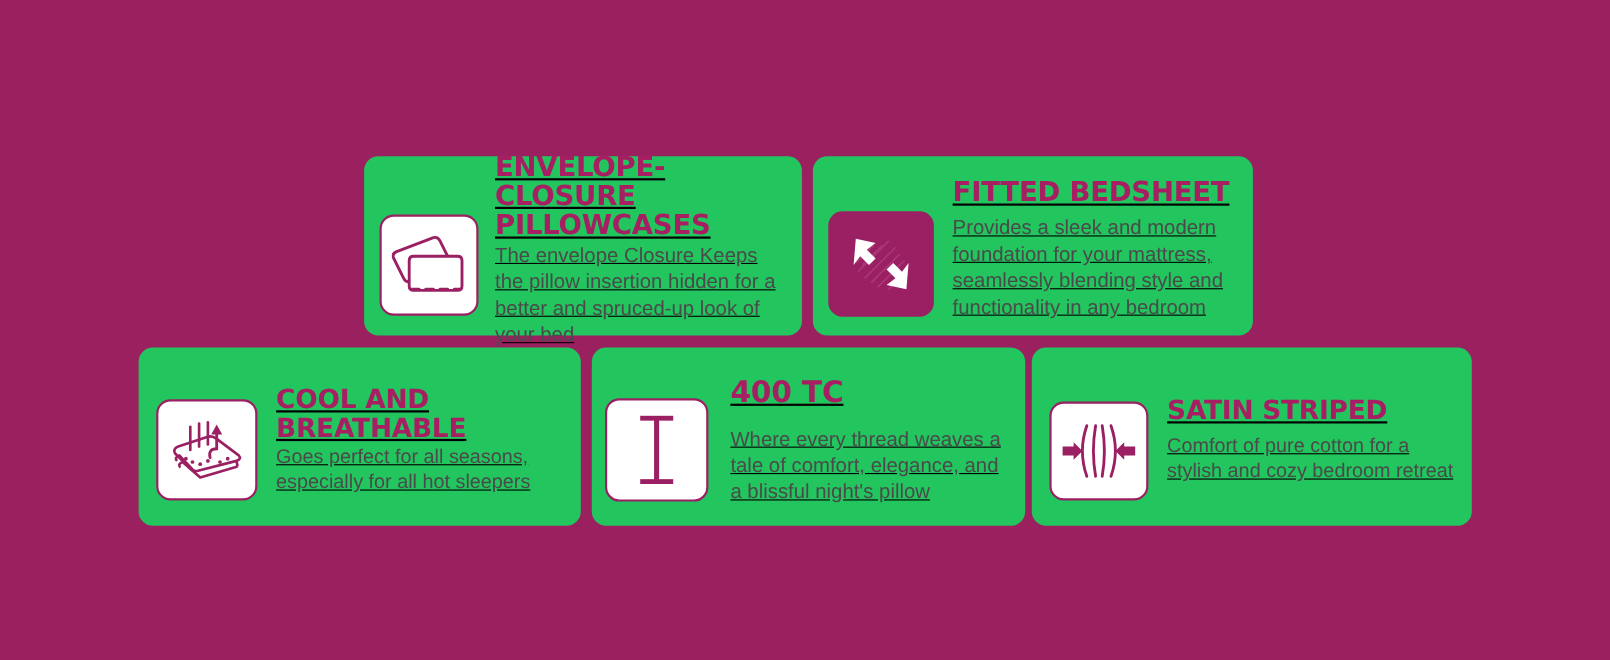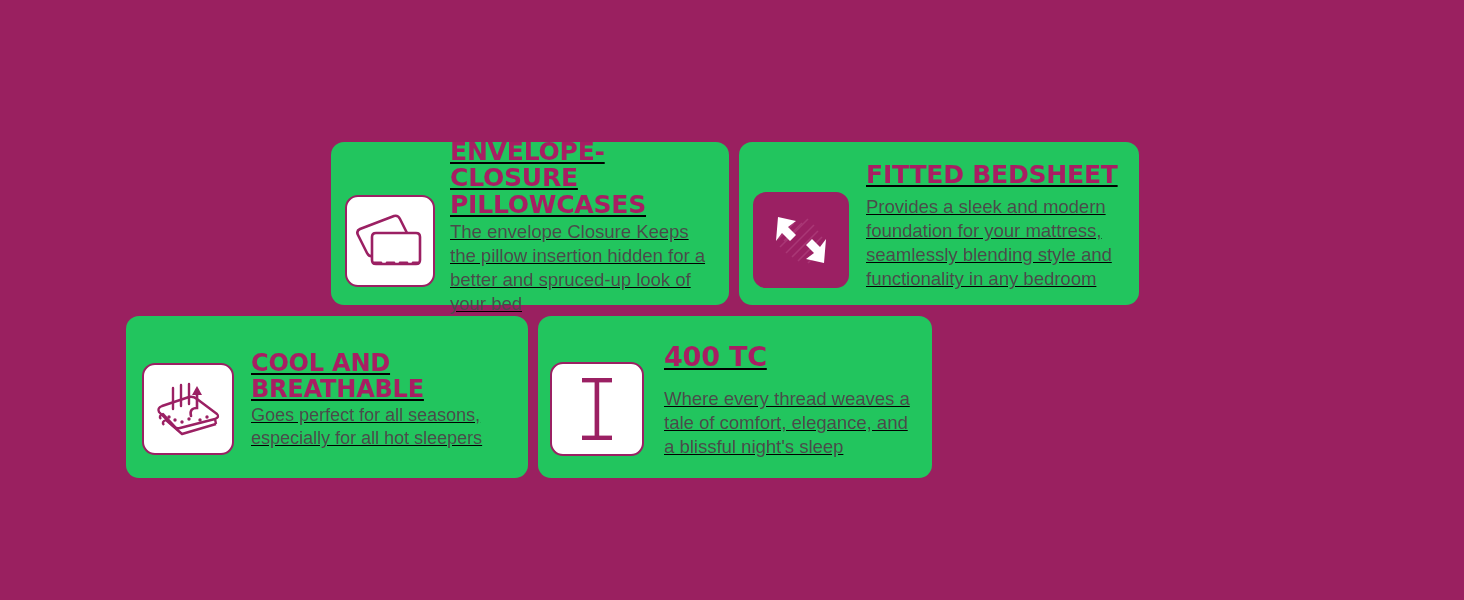--- a/index.html
+++ b/index.html
@@ -184,18 +184,38 @@
       <svg width="54" height="70" viewBox="0 0 54 70" fill="none">
         <g fill="#9B2063">
           <rect x="12" y="4" width="30" height="4.4"></rect>
           <rect x="24.6" y="6" width="4.6" height="58"></rect>
           <rect x="12" y="61.6" width="30" height="4.4"></rect>
         </g>
       </svg>
     </div>
     <div class="txt">
       <h2 class="headline">400 TC</h2>
-      <p class="body">Where every thread weaves a tale of comfort, elegance, and a blissful night's sleep</p>
-    </div>
-  </div>
-
+      <p class="body">Where every thread weaves a tale of comfort, elegance, and a blissful night's pillow</p>
+    </div>
+  </div>
+
+  <div class="card" id="card-satin">
+    <div class="icon-box">
+      <svg width="70" height="62" viewBox="0 0 70 62" fill="none">
+        <g stroke="#9B2063" stroke-width="2.6" fill="none" stroke-linecap="round">
+          <path d="M24 8 Q16 31 24 54"></path>
+          <path d="M32 8 Q28 31 32 54"></path>
+          <path d="M38 8 Q42 31 38 54"></path>
+          <path d="M46 8 Q54 31 46 54"></path>
+        </g>
+        <g fill="#9B2063">
+          <path d="M2 27 L12 27 L12 23 L20 31 L12 39 L12 35 L2 35 Z"></path>
+          <path d="M68 27 L58 27 L58 23 L50 31 L58 39 L58 35 L68 35 Z"></path>
+        </g>
+      </svg>
+    </div>
+    <div class="txt">
+      <h2 class="headline">SATIN STRIPED</h2>
+      <p class="body">Comfort of pure cotton for a stylish and cozy bedroom retreat</p>
+    </div>
+  </div>
 
 </div>
 
 </body></html>

